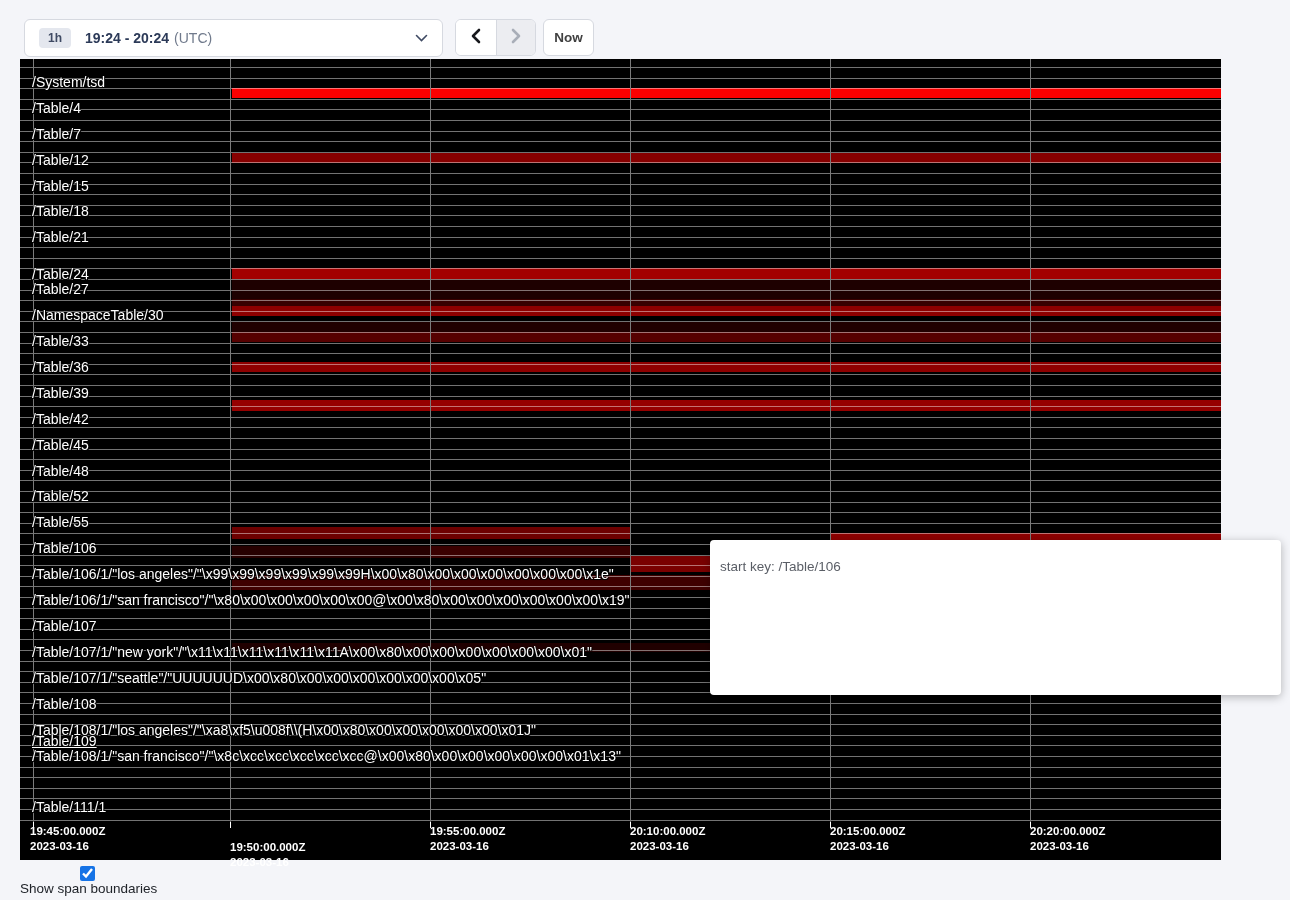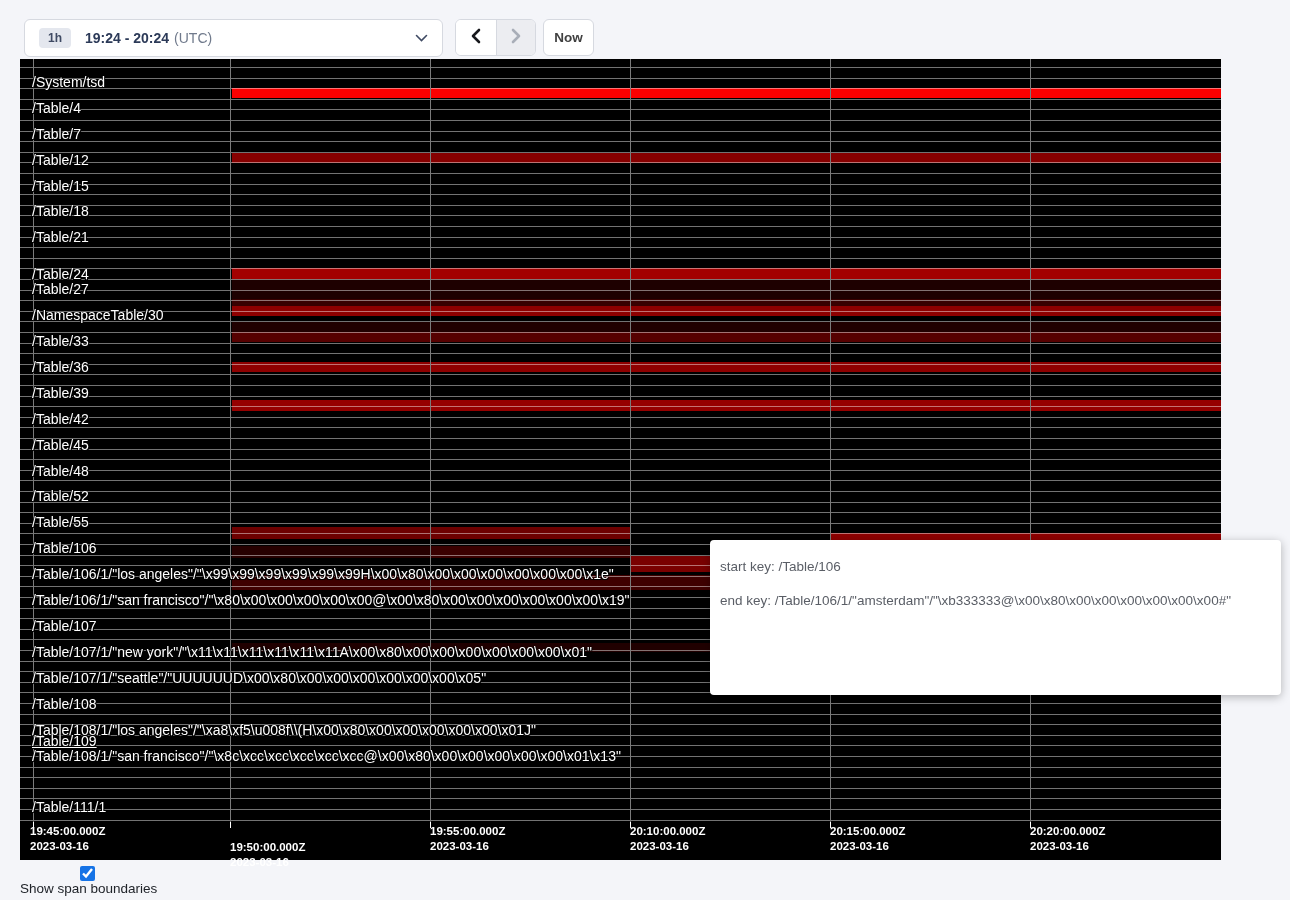--- a/index.html
+++ b/index.html
@@ -274,19 +274,18 @@
       </div>
       <div class="hm-axislabel" style="left: 1010px;">
         <div>20:20:00.000Z</div>
         <div>2023-03-16</div>
       </div>
     </div>
 </div>
 
 <div class="tooltip">
   <div class="tooltip-line">start key: /Table/106</div>
-  <div class="tooltip-line">end key: /Table/106/1/"amsterdam"/"\xb333333@\x00\x80\x00\x00\x00\x00\x00\x00#"</div>
 </div>
 
 <div class="footer-row">
   <input type="checkbox" id="spanCb" checked="" style="">
   <label for="spanCb" class="footer-label">Show span boundaries</label>
 </div>
 
 </body></html>

